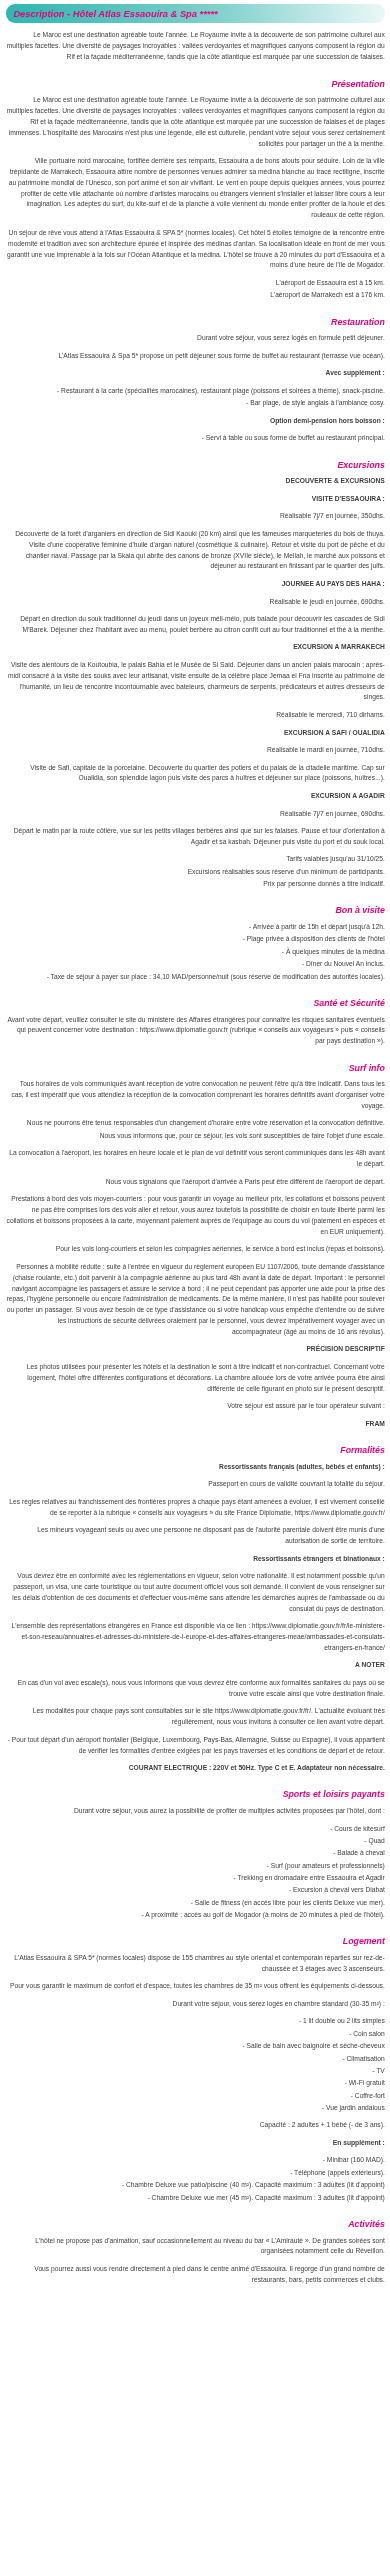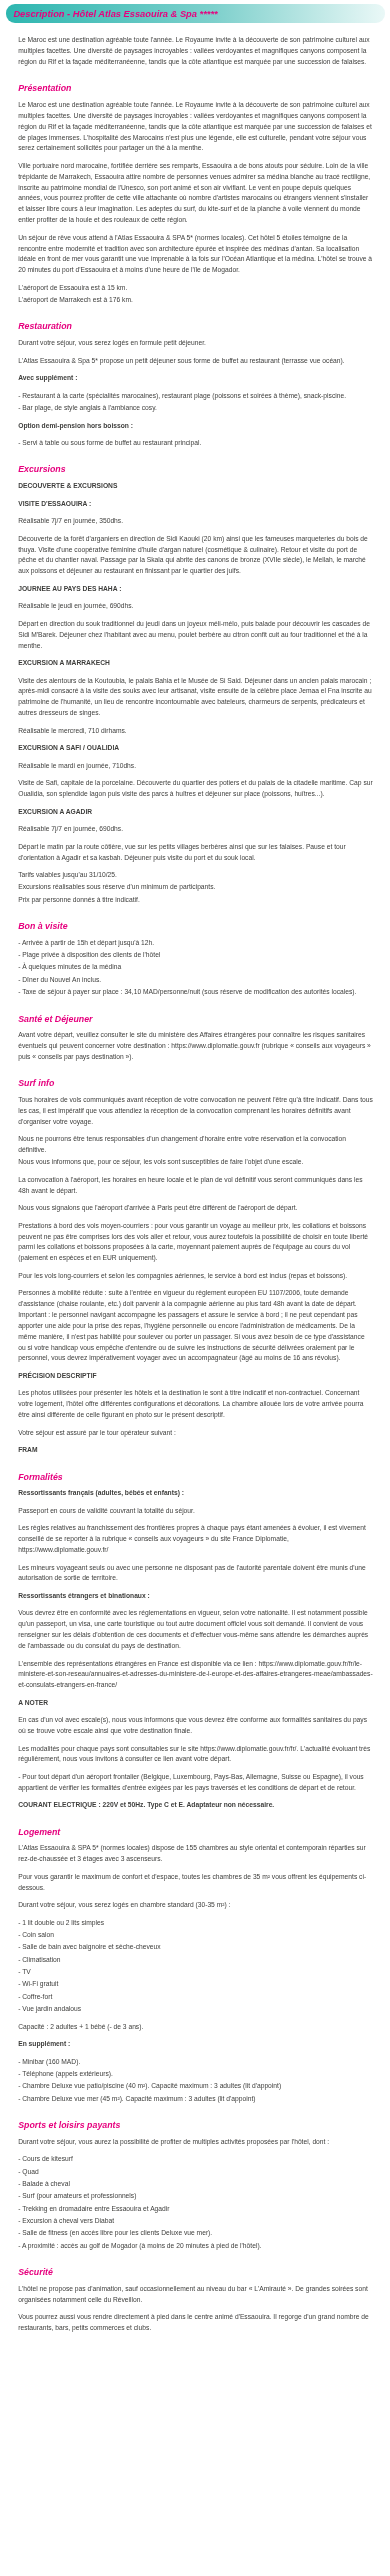--- a/index.html
+++ b/index.html
@@ -15,21 +15,21 @@
   .page { padding: 4.1px 6.2px 26px 6.2px; }
   .title-banner {
     background: linear-gradient(90deg, #2eb6b0 0%, #7ed0cc 55%, #eaf8f7 100%);
     border-radius: 9px;
     padding: 4.6px 7.2px;
     font-style: italic;
     font-weight: bold;
     font-size: 9.3px;
     color: #e6007e;
   }
-  .doc-section { margin: 12px; }
+  .doc-section { margin: 0; text-align: right; }
   .section-title {
     color: #e6007e;
     font-style: italic;
     font-weight: bold;
     font-size: 8.8px;
     margin: 15.5px 0 6.7px 0;
   }
   .blk {
     font-size: 6.7px;
     line-height: 1.62;
@@ -94,21 +94,21 @@
       </section>
       <section class="doc-section">
         <h2 class="section-title">Bon à visite</h2>
         <p class="blk blk-li">- Arrivée à partir de 15h et départ jusqu'à 12h.</p>
         <p class="blk blk-li">- Plage privée à disposition des clients de l'hôtel</p>
         <p class="blk blk-li">- À quelques minutes de la médina</p>
         <p class="blk blk-li">- Dîner du Nouvel An inclus.</p>
         <p class="blk blk-li">- Taxe de séjour à payer sur place : 34,10 MAD/personne/nuit (sous réserve de modification des autorités locales).</p>
       </section>
       <section class="doc-section">
-        <h2 class="section-title">Santé et Déjeuner</h2>
+        <h2 class="section-title">Santé et Sécurité</h2>
         <p class="blk blk-p">Avant votre départ, veuillez consulter le site du ministère des Affaires étrangères pour connaître les risques sanitaires éventuels qui peuvent concerner votre destination : https://www.diplomatie.gouv.fr (rubrique « conseils aux voyageurs » puis « conseils par pays destination »).</p>
       </section>
       <section class="doc-section">
         <h2 class="section-title">Surf info</h2>
         <p class="blk blk-p">Tous horaires de vols communiqués avant réception de votre convocation ne peuvent l'être qu'à titre indicatif. Dans tous les cas, il est impératif que vous attendiez la réception de la convocation comprenant les horaires définitifs avant d'organiser votre voyage.</p>
         <p class="blk blk-li">Nous ne pourrons être tenus responsables d'un changement d'horaire entre votre réservation et la convocation définitive.</p>
         <p class="blk blk-li">Nous vous informons que, pour ce séjour, les vols sont susceptibles de faire l'objet d'une escale.</p>
         <p class="blk blk-p">La convocation à l'aéroport, les horaires en heure locale et le plan de vol définitif vous seront communiqués dans les 48h avant le départ.</p>
         <p class="blk blk-p">Nous vous signalons que l'aéroport d'arrivée à Paris peut être différent de l'aéroport de départ.</p>
         <p class="blk blk-p">Prestations à bord des vols moyen-courriers : pour vous garantir un voyage au meilleur prix, les collations et boissons peuvent ne pas être comprises lors des vols aller et retour, vous aurez toutefois la possibilité de choisir en toute liberté parmi les collations et boissons proposées à la carte, moyennant paiement auprès de l'équipage au cours du vol (paiement en espèces et en EUR uniquement).</p>
@@ -128,51 +128,51 @@
         <p class="blk blk-b">Ressortissants étrangers et binationaux :</p>
         <p class="blk blk-p">Vous devrez être en conformité avec les réglementations en vigueur, selon votre nationalité. Il est notamment possible qu'un passeport, un visa, une carte touristique ou tout autre document officiel vous soit demandé. Il convient de vous renseigner sur les délais d'obtention de ces documents et d'effectuer vous-même sans attendre les démarches auprès de l'ambassade ou du consulat du pays de destination.</p>
         <p class="blk blk-p">L'ensemble des représentations étrangères en France est disponible via ce lien : https://www.diplomatie.gouv.fr/fr/le-ministere-et-son-reseau/annuaires-et-adresses-du-ministere-de-l-europe-et-des-affaires-etrangeres-meae/ambassades-et-consulats-etrangers-en-france/</p>
         <p class="blk blk-b">A NOTER</p>
         <p class="blk blk-p">En cas d'un vol avec escale(s), nous vous informons que vous devrez être conforme aux formalités sanitaires du pays où se trouve votre escale ainsi que votre destination finale.</p>
         <p class="blk blk-p">Les modalités pour chaque pays sont consultables sur le site https://www.diplomatie.gouv.fr/fr/. L'actualité évoluant très régulièrement, nous vous invitons à consulter ce lien avant votre départ.</p>
         <p class="blk blk-li">- Pour tout départ d'un aéroport frontalier (Belgique, Luxembourg, Pays-Bas, Allemagne, Suisse ou Espagne), il vous appartient de vérifier les formalités d'entrée exigées par les pays traversés et les conditions de départ et de retour.</p>
         <p class="blk blk-b">COURANT ELECTRIQUE : 220V et 50Hz. Type C et E. Adaptateur non nécessaire.</p>
       </section>
       <section class="doc-section">
+        <h2 class="section-title">Sports et loisirs payants</h2>
+        <p class="blk blk-p">Durant votre séjour, vous aurez la possibilité de profiter de multiples activités proposées par l'hôtel, dont :</p>
+        <p class="blk blk-li">- Cours de kitesurf</p>
+        <p class="blk blk-li">- Quad</p>
+        <p class="blk blk-li">- Balade à cheval</p>
+        <p class="blk blk-li">- Surf (pour amateurs et professionnels)</p>
+        <p class="blk blk-li">- Trekking en dromadaire entre Essaouira et Agadir</p>
+        <p class="blk blk-li">- Excursion à cheval vers Diabat</p>
+        <p class="blk blk-li">- Salle de fitness (en accès libre pour les clients Deluxe vue mer).</p>
+        <p class="blk blk-li">- A proximité : accès au golf de Mogador (à moins de 20 minutes à pied de l'hôtel).</p>
+      </section>
+      <section class="doc-section">
         <h2 class="section-title">Logement</h2>
         <p class="blk blk-p">L'Atlas Essaouira &amp; SPA 5* (normes locales) dispose de 155 chambres au style oriental et contemporain réparties sur rez-de-chaussée et 3 étages avec 3 ascenseurs.</p>
         <p class="blk blk-p">Pour vous garantir le maximum de confort et d'espace, toutes les chambres de 35 m² vous offrent les équipements ci-dessous.</p>
         <p class="blk blk-p">Durant votre séjour, vous serez logés en chambre standard (30-35 m²) :</p>
         <p class="blk blk-li">- 1 lit double ou 2 lits simples</p>
         <p class="blk blk-li">- Coin salon</p>
         <p class="blk blk-li">- Salle de bain avec baignoire et sèche-cheveux</p>
         <p class="blk blk-li">- Climatisation</p>
         <p class="blk blk-li">- TV</p>
         <p class="blk blk-li">- Wi-Fi gratuit</p>
         <p class="blk blk-li">- Coffre-fort</p>
         <p class="blk blk-li">- Vue jardin andalous</p>
         <p class="blk blk-p">Capacité : 2 adultes + 1 bébé (- de 3 ans).</p>
         <p class="blk blk-b">En supplément :</p>
         <p class="blk blk-li">- Minibar (160 MAD).</p>
         <p class="blk blk-li">- Téléphone (appels extérieurs).</p>
         <p class="blk blk-li">- Chambre Deluxe vue patio/piscine (40 m²). Capacité maximum : 3 adultes (lit d'appoint)</p>
         <p class="blk blk-li">- Chambre Deluxe vue mer (45 m²). Capacité maximum : 3 adultes (lit d'appoint)</p>
       </section>
       <section class="doc-section">
-        <h2 class="section-title">Sports et loisirs payants</h2>
-        <p class="blk blk-p">Durant votre séjour, vous aurez la possibilité de profiter de multiples activités proposées par l'hôtel, dont :</p>
-        <p class="blk blk-li">- Cours de kitesurf</p>
-        <p class="blk blk-li">- Quad</p>
-        <p class="blk blk-li">- Balade à cheval</p>
-        <p class="blk blk-li">- Surf (pour amateurs et professionnels)</p>
-        <p class="blk blk-li">- Trekking en dromadaire entre Essaouira et Agadir</p>
-        <p class="blk blk-li">- Excursion à cheval vers Diabat</p>
-        <p class="blk blk-li">- Salle de fitness (en accès libre pour les clients Deluxe vue mer).</p>
-        <p class="blk blk-li">- A proximité : accès au golf de Mogador (à moins de 20 minutes à pied de l'hôtel).</p>
-      </section>
-      <section class="doc-section">
-        <h2 class="section-title">Sécurité</h2>
+        <h2 class="section-title">Activités</h2>
         <p class="blk blk-p">L'hôtel ne propose pas d'animation, sauf occasionnellement au niveau du bar « L'Amirauté ». De grandes soirées sont organisées notamment celle du Réveillon.</p>
         <p class="blk blk-p">Vous pourrez aussi vous rendre directement à pied dans le centre animé d'Essaouira. Il regorge d'un grand nombre de restaurants, bars, petits commerces et clubs.</p>
       </section>
     </main>
 </div>
 
 
 </body></html>

